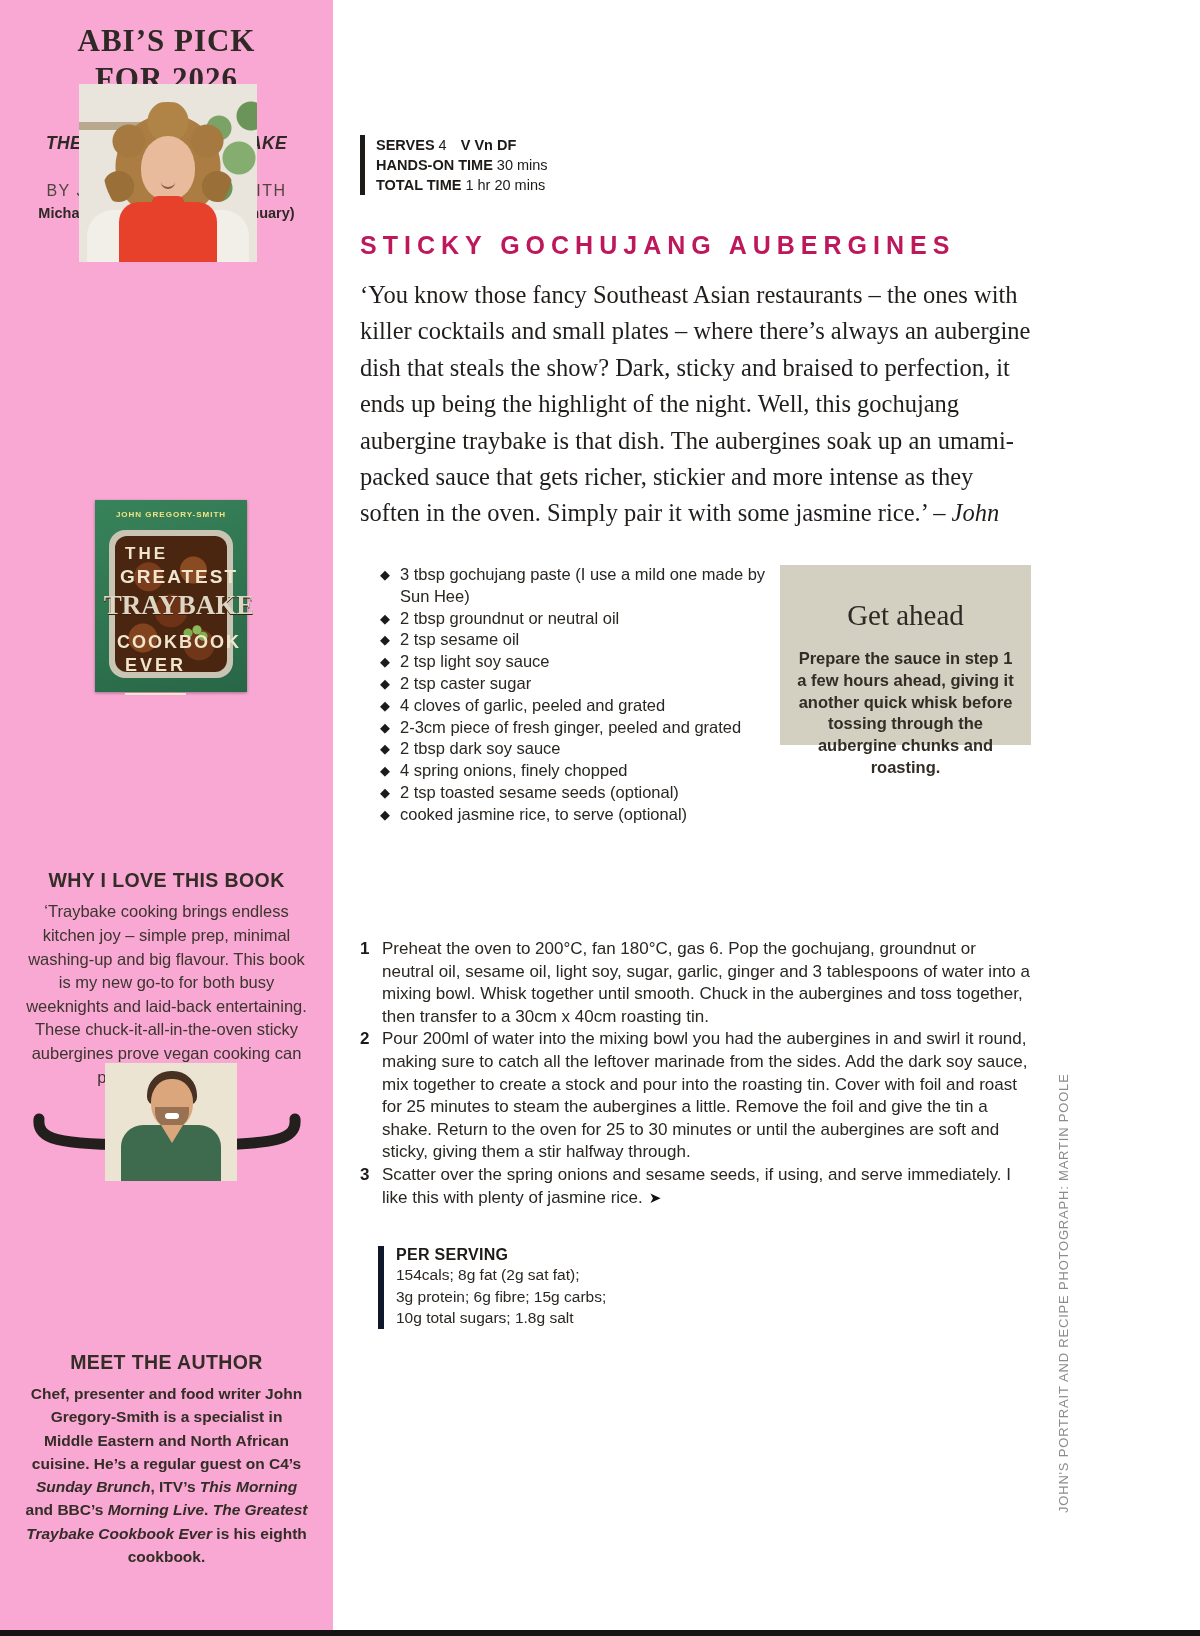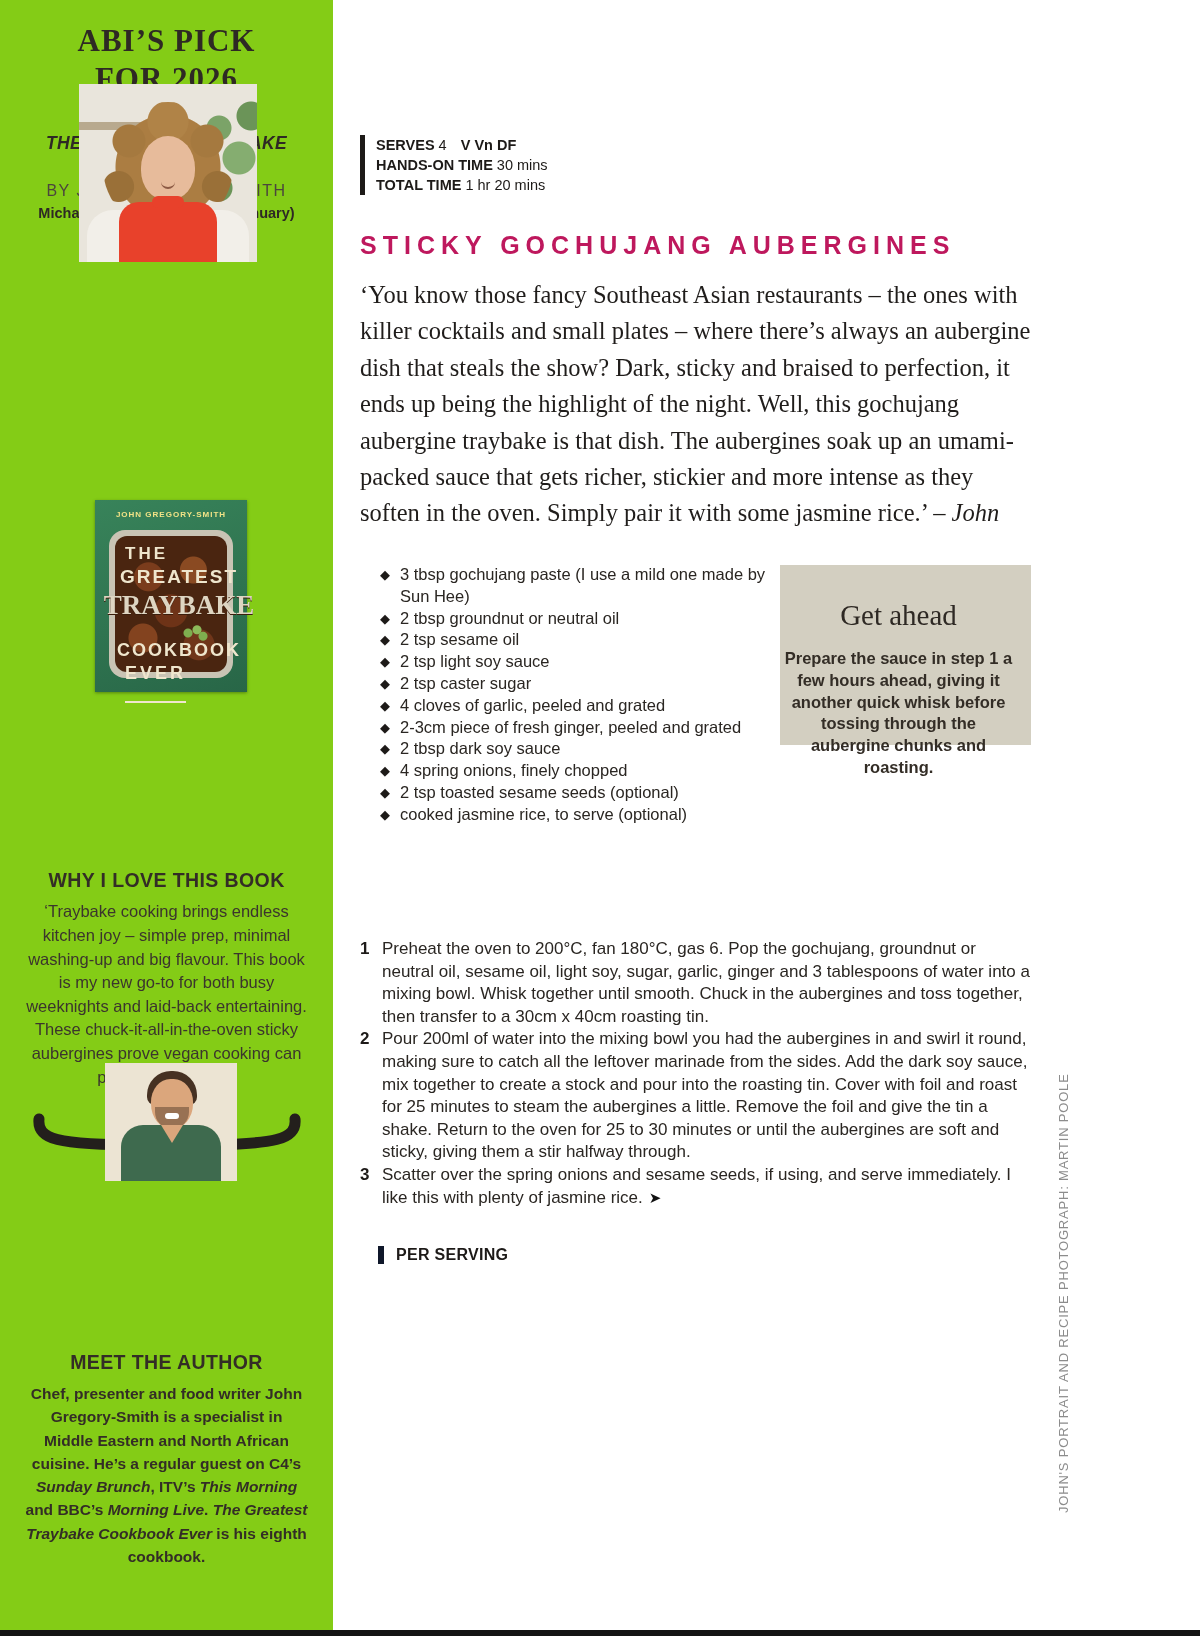--- a/index.html
+++ b/index.html
@@ -1,20 +1,20 @@
 <!DOCTYPE html>
 <html><head>
 <meta charset="utf-8">
 <style>
   * { margin:0; padding:0; box-sizing:border-box; }
   body { background:#ffffff; font-family:"Liberation Sans", sans-serif; }
   .page { position:relative; width:1200px; height:1636px; background:#ffffff; overflow:hidden; }
 
   
-  .sidebar { position:absolute; left:0; top:0; width:333px; height:1630px; background:#84cc16; color:#332d26; }
+  .sidebar { position:absolute; left:0; top:0; width:333px; height:1630px; background:#f9a8d4; color:#332d26; }
 
   .photo { position:absolute; overflow:hidden; background:#e9e5dc; }
   .abi-photo { left:79px; top:84px; width:178px; height:178px; }
   .abi-bg-shelf { position:absolute; left:0; top:38px; width:70px; height:8px; background:#b8a98e; }
   .abi-plant { position:absolute; right:-18px; top:8px; width:80px; height:120px;
     background:radial-gradient(circle at 30% 30%, #7ba368 12px, transparent 13px),
                radial-gradient(circle at 70% 20%, #6b9458 14px, transparent 15px),
                radial-gradient(circle at 55% 55%, #85ad70 16px, transparent 17px),
                radial-gradient(circle at 30% 80%, #6b9458 13px, transparent 14px); }
   .abi-hair { position:absolute; left:24px; top:18px; width:130px; height:130px; background:
@@ -51,21 +51,21 @@
                 radial-gradient(circle at 75% 80%, #70361a 15px, transparent 16px),
                 #4a2510; }
   .cover-garnish { position:absolute; left:70px; top:95px; width:30px; height:16px;
      background:radial-gradient(circle at 30% 50%, #7fae4f 4px, transparent 5px),
                 radial-gradient(circle at 60% 30%, #8cba5a 4px, transparent 5px),
                 radial-gradient(circle at 80% 70%, #7fae4f 4px, transparent 5px); }
   .cover-title { position:absolute; left:8px; top:44px; width:100%; text-align:center; color:#efe6cd; font-weight:700; }
   .cover-the { font-size:17px; letter-spacing:3px; text-align:left; padding-left:22px; }
   .cover-greatest { font-size:19px; letter-spacing:2px; margin-top:2px; }
   .cover-traybake { font-family:"Liberation Serif", serif; font-size:27px; letter-spacing:0px; color:#ded5c2; margin-top:2px; text-shadow:0 1px 0 #3a1d0c; }
-  .cover-cookbook { font-size:18px; letter-spacing:2px; margin-top:19px; }
+  .cover-cookbook { font-size:18px; letter-spacing:2px; margin-top:11px; }
   .cover-ever { font-size:18px; letter-spacing:3px; text-align:left; padding-left:22px; margin-top:2px; border-bottom:0; }
   .cover-ever span { border-bottom:2px solid #efe6cd; padding-bottom:18px; }
 
   .why-heading { text-align:center; font-weight:700; font-size:19.5px; letter-spacing:0.4px; color:#332d26; margin-top:36px; }
   .why-quote { width:292px; margin:8px auto 0 auto; text-align:center; font-size:16.5px; line-height:1.43; color:#3b352d; }
 
   .brace-wrap { text-align:center; margin-top:22px; }
 
   .john-photo { left:105px; top:1063px; width:132px; height:118px; background:#ece4d3; }
   .john-hair { position:absolute; left:42px; top:8px; width:50px; height:34px; background:#463122; border-radius:24px 24px 8px 8px; }
@@ -88,21 +88,21 @@
 
   .recipe-title { position:absolute; left:27px; top:231px; font-size:25px; font-weight:700; letter-spacing:6px; color:#be185d; }
 
   .intro { position:absolute; left:27px; top:277px; width:678px; font-family:"Liberation Serif", serif; font-size:24.5px; line-height:36.4px; color:#201d1b; }
   .intro .sig { font-style:italic; }
 
   .ingredients { position:absolute; left:29px; top:564px; width:410px; list-style:none; }
   .ingredients li { position:relative; font-size:16.5px; line-height:21.8px; color:#2a2622; padding-left:38px; text-indent:-20px; }
   .ingredients .diamond { display:inline-block; width:20px; text-indent:0; font-size:13px; color:#1d1a18; vertical-align:1px; }
 
-  .get-ahead { position:absolute; left:447px; top:565px; width:251px; height:180px; background:#d3cfc1; text-align:center; padding:34px 14px 0 0; }
+  .get-ahead { position:absolute; left:447px; top:565px; width:251px; height:180px; background:#d3cfc1; text-align:center; padding:34px 14px 0 14px; }
   .get-ahead-title { font-family:"Liberation Serif", serif; font-size:29px; color:#2e2924; }
   .get-ahead-body { margin-top:16px; font-size:16.5px; font-weight:700; line-height:1.32; color:#332d26; }
 
   .steps { position:absolute; left:27px; top:938px; width:672px; list-style:none; }
   .steps li { position:relative; font-size:17px; line-height:22.6px; color:#2a2622; padding-left:22px; }
   .steps .num { position:absolute; left:0; top:0; font-weight:700; color:#1d1a18; }
   .steps .arrow { font-size:15px; color:#111; margin-left:6px; }
 
   .per-serving { position:absolute; left:45px; top:1246px; border-left:6px solid #0f172a; padding-left:12px; color:#2a2622; }
   .per-serving-label { font-weight:700; font-size:16px; letter-spacing:0.3px; color:#1d1a18; }
@@ -230,20 +230,25 @@
     </div>
 
     <ol class="steps">
         <li><span class="num">1</span><span>Preheat the oven to 200°C, fan 180°C, gas 6. Pop the gochujang, groundnut or neutral oil, sesame oil, light soy, sugar, garlic, ginger and 3 tablespoons of water into a mixing bowl. Whisk together until smooth. Chuck in the aubergines and toss together, then transfer to a 30cm x 40cm roasting tin.</span></li>
         <li><span class="num">2</span><span>Pour 200ml of water into the mixing bowl you had the aubergines in and swirl it round, making sure to catch all the leftover marinade from the sides. Add the dark soy sauce, mix together to create a stock and pour into the roasting tin. Cover with foil and roast for 25 minutes to steam the aubergines a little. Remove the foil and give the tin a shake. Return to the oven for 25 to 30 minutes or until the aubergines are soft and sticky, giving them a stir halfway through.</span></li>
         <li><span class="num">3</span><span>Scatter over the spring onions and sesame seeds, if using, and serve immediately. I like this with plenty of jasmine rice.</span><span class="arrow">➤</span></li>
       </ol>
 
     <div class="per-serving">
       <div class="per-serving-label">PER SERVING</div>
+      <div id="per-serving-lines">
+          <div class="per-serving-line">154cals; 8g fat (2g sat fat);</div>
+          <div class="per-serving-line">3g protein; 6g fibre; 15g carbs;</div>
+          <div class="per-serving-line">10g total sugars; 1.8g salt</div>
+        </div>
     </div>
 
     <div class="credit-vertical">JOHN'S PORTRAIT AND RECIPE PHOTOGRAPH: MARTIN POOLE</div>
 
   </main>
 
   <div class="bottom-bar"></div>
 </div>
 
 </body></html>

